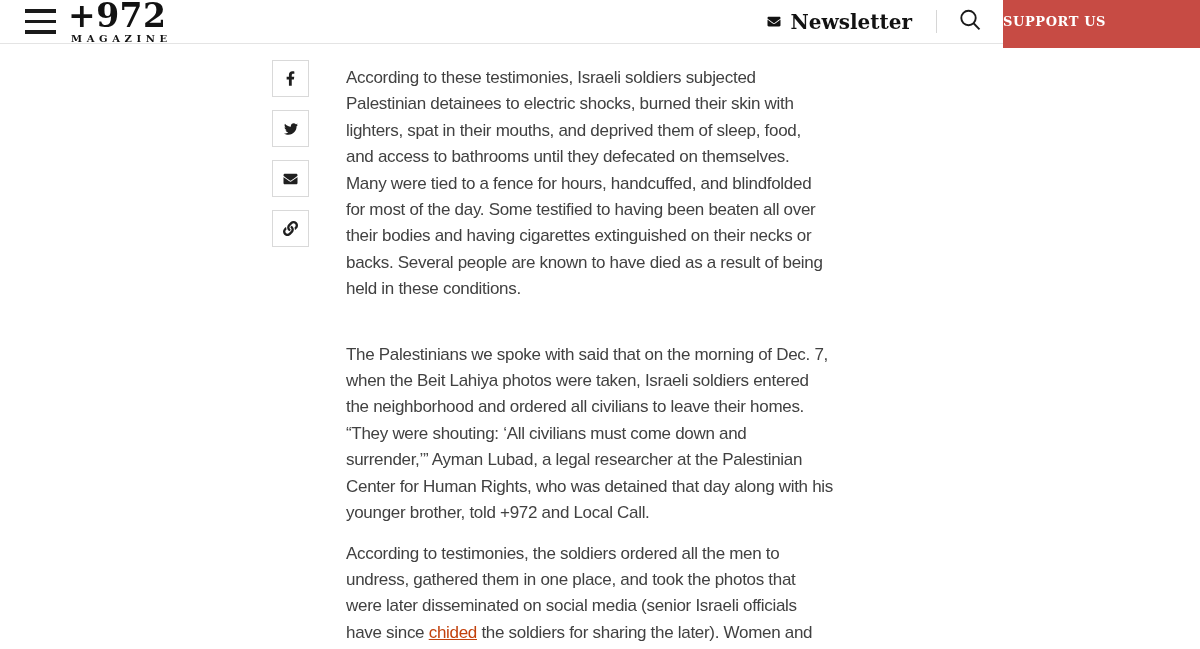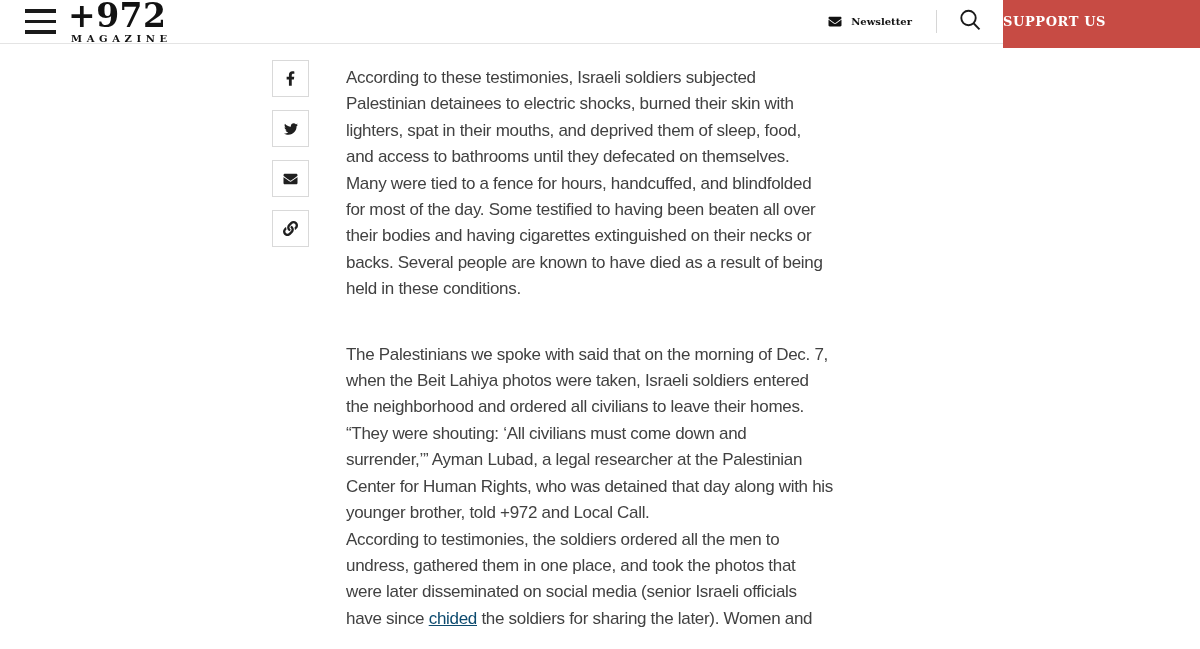--- a/index.html
+++ b/index.html
@@ -33,21 +33,21 @@
   }
   .logo-title { font-size: 33px; font-weight: 700; letter-spacing: 0.5px; }
   .logo-sub { font-size: 10px; font-weight: 700; letter-spacing: 4.6px; margin-top: 2px; padding-left: 3px; }
 
   .header-spacer { flex: 1; }
 
   .newsletter {
     display: flex; align-items: center; gap: 8px;
     background: none; border: none; cursor: pointer;
     font-family: "DejaVu Serif", "Liberation Serif", serif;
-    font-weight: 700; font-size: 10px; color: #121212;
+    font-weight: 700; font-size: 20px; color: #121212;
     text-decoration: none;
     text-align: right;
   }
   .newsletter svg { display: block; }
 
   .header-divider {
     width: 1px; height: 23px; background: #d6d6d6;
     margin: 0 21px 0 24px;
   }
   .search-btn {
@@ -88,21 +88,21 @@
 
   .article { width: 560px; }
   .article p {
     font-size: 17px;
     line-height: 26.4px;
     letter-spacing: -0.3px;
     color: #414141;
     white-space: pre-line;
   }
   .p-gap-large { margin-bottom: 39px; margin-top: 7px; }
-  .p-gap-small { }
+  .p-gap-small { margin-bottom: 14px; }
   .article a.inline-link { text-decoration: underline; cursor: pointer; }
 </style>
 </head>
 <body>
 
 <header class="header">
   <button class="hamburger" aria-label="menu">
     <span></span>
     <span></span>
     <span></span>
@@ -185,15 +185,15 @@
     <p class="p-gap-small">The Palestinians we spoke with said that on the morning of Dec. 7,
 when the Beit Lahiya photos were taken, Israeli soldiers entered
 the neighborhood and ordered all civilians to leave their homes.
 “They were shouting: ‘All civilians must come down and
 surrender,’” Ayman Lubad, a legal researcher at the Palestinian
 Center for Human Rights, who was detained that day along with his
 younger brother, told +972 and Local Call.</p>
     <p><span>According to testimonies, the soldiers ordered all the men to
 undress, gathered them in one place, and took the photos that
 were later disseminated on social media (senior Israeli officials
-have since </span><a class="inline-link" style="color:#0c4a6e">chided</a><span> the soldiers for sharing the later). Women and</span></p>
+have since </span><a class="inline-link" style="color:#c2410c">chided</a><span> the soldiers for sharing the later). Women and</span></p>
   </article>
 </main>
 
 </body></html>

